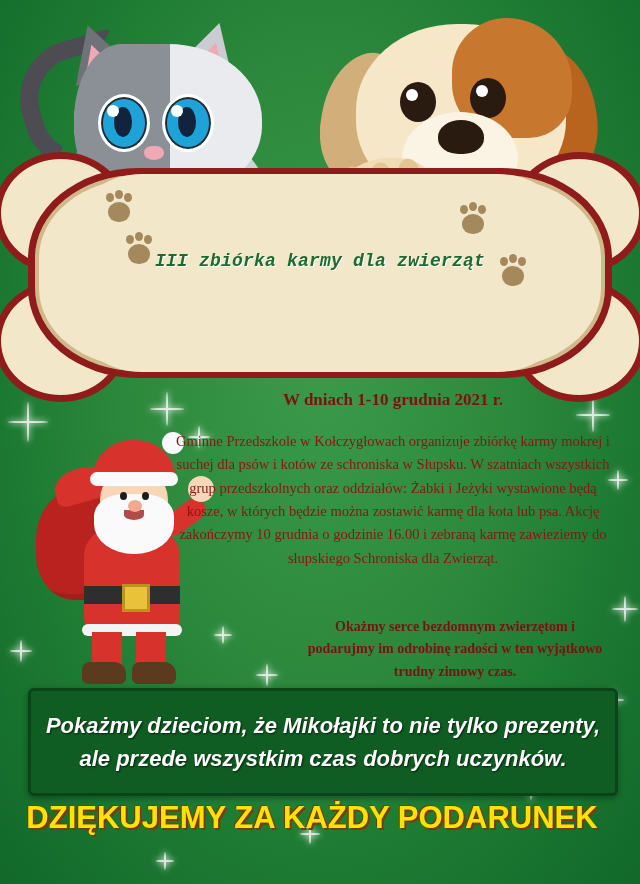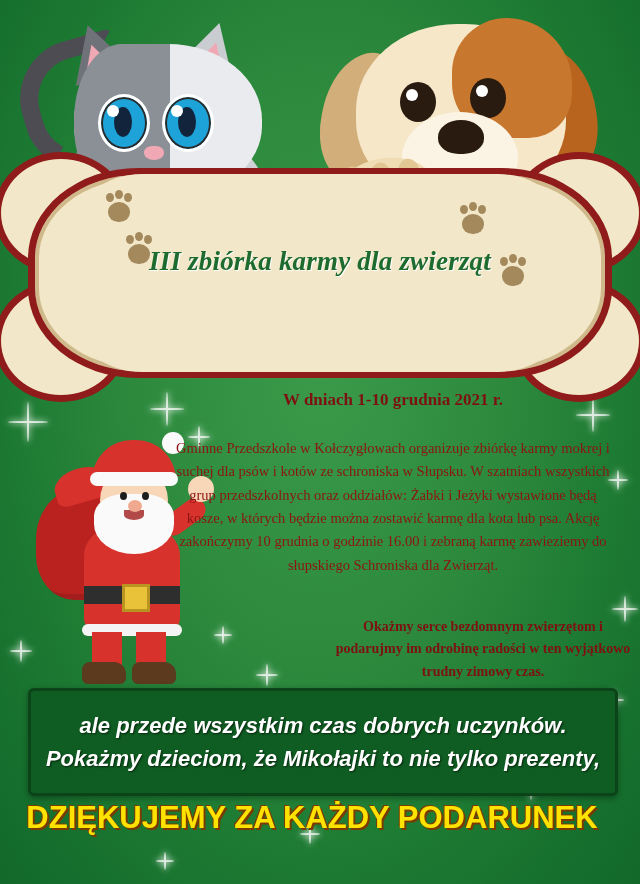--- a/index.html
+++ b/index.html
@@ -278,24 +278,24 @@
   .bone-text {
     position: absolute;
     inset: 0;
     display: flex;
     flex-direction: column;
     justify-content: center;
     align-items: center;
     z-index: 5;
   }
   .bone-line1 {
-    font-family: Liberation Serif, serif;
+    font-family: Liberation Mono, monospace;
     font-style: italic;
     font-weight: bold;
-    font-size: 27px;
+    font-size: 18px;
     color: #1d6b2e;
     text-shadow: 1px 1px 0 #ffffff;
     margin-bottom: 24px;
     letter-spacing: .2px;
   }
   .bone-line2 {
     font-family: "Liberation Sans", sans-serif;
     font-weight: bold;
     font-size: 37px;
     color: #1c5f2a;
@@ -326,34 +326,33 @@
     text-align: center;
     color: #8c1414;
     font-size: 14.5px;
     line-height: 1.62;
     z-index: 6;
   }
   .date-line {
     font-weight: bold;
     font-size: 17px;
     color: #7d1111;
-    margin-bottom: 23px;
+    margin-bottom: 16px;
   }
   .appeal {
     position: absolute;
     left: 300px;
     top: 616px;
     width: 310px;
     color: #7d1111;
     font-weight: bold;
     font-size: 14px;
     line-height: 1.6;
     text-align: center;
     z-index: 6;
-    margin-left: 28px;
   }
 
   
   .santa {
     position: absolute;
     left: 36px;
     top: 410px;
     width: 180px;
     height: 280px;
   }
@@ -671,19 +670,19 @@
   </div>
 
   <div class="body-text">
     <div class="date-line">W dniach 1-10 grudnia 2021 r.</div>
     <div>Gminne Przedszkole w Kołczygłowach organizuje zbiórkę karmy mokrej i suchej dla psów i kotów ze schroniska w Słupsku. W szatniach wszystkich grup przedszkolnych oraz oddziałów: Żabki i Jeżyki wystawione będą kosze, w których będzie można zostawić karmę dla kota lub psa. Akcję zakończymy 10 grudnia o godzinie 16.00 i zebraną karmę zawieziemy do słupskiego Schroniska dla Zwierząt.</div>
   </div>
 
   <div class="appeal">Okażmy serce bezdomnym zwierzętom i podarujmy im odrobinę radości w ten wyjątkowo trudny zimowy czas.</div>
 
   <div class="green-box">
+    <div>Pokażmy dzieciom, że Mikołajki to nie tylko prezenty,</div>
     <div>ale przede wszystkim czas dobrych uczynków.</div>
-    <div>Pokażmy dzieciom, że Mikołajki to nie tylko prezenty,</div>
   </div>
 
   <div class="thanks">DZIĘKUJEMY ZA KAŻDY PODARUNEK</div>
 
 </div>
 
 </body></html>

